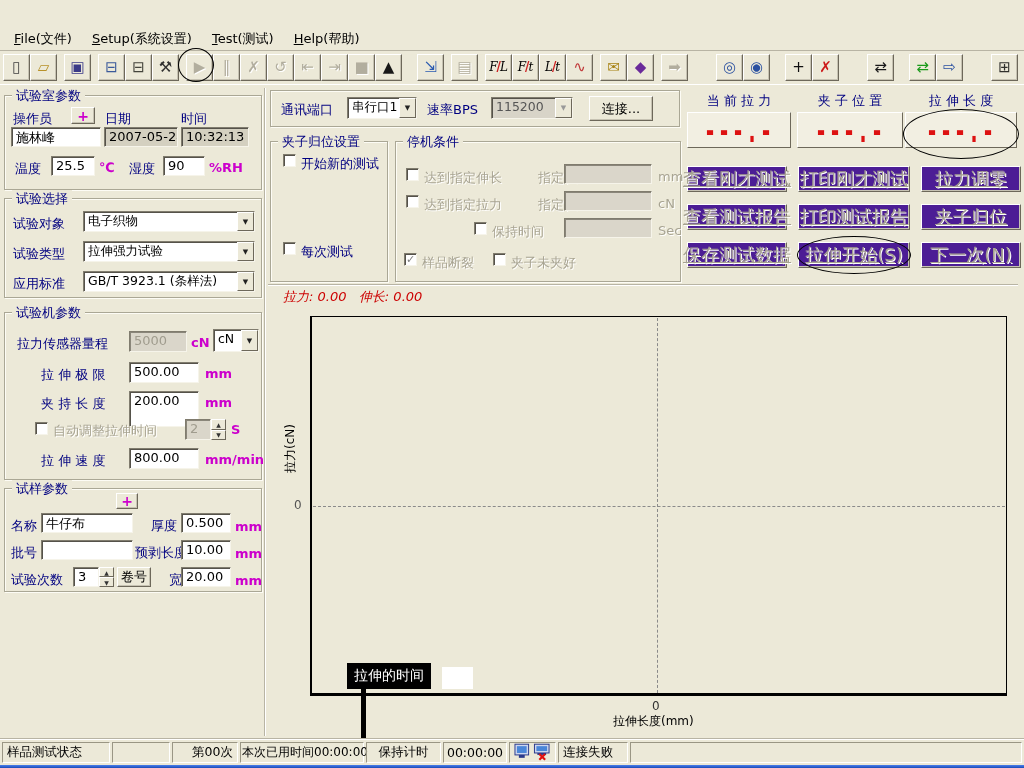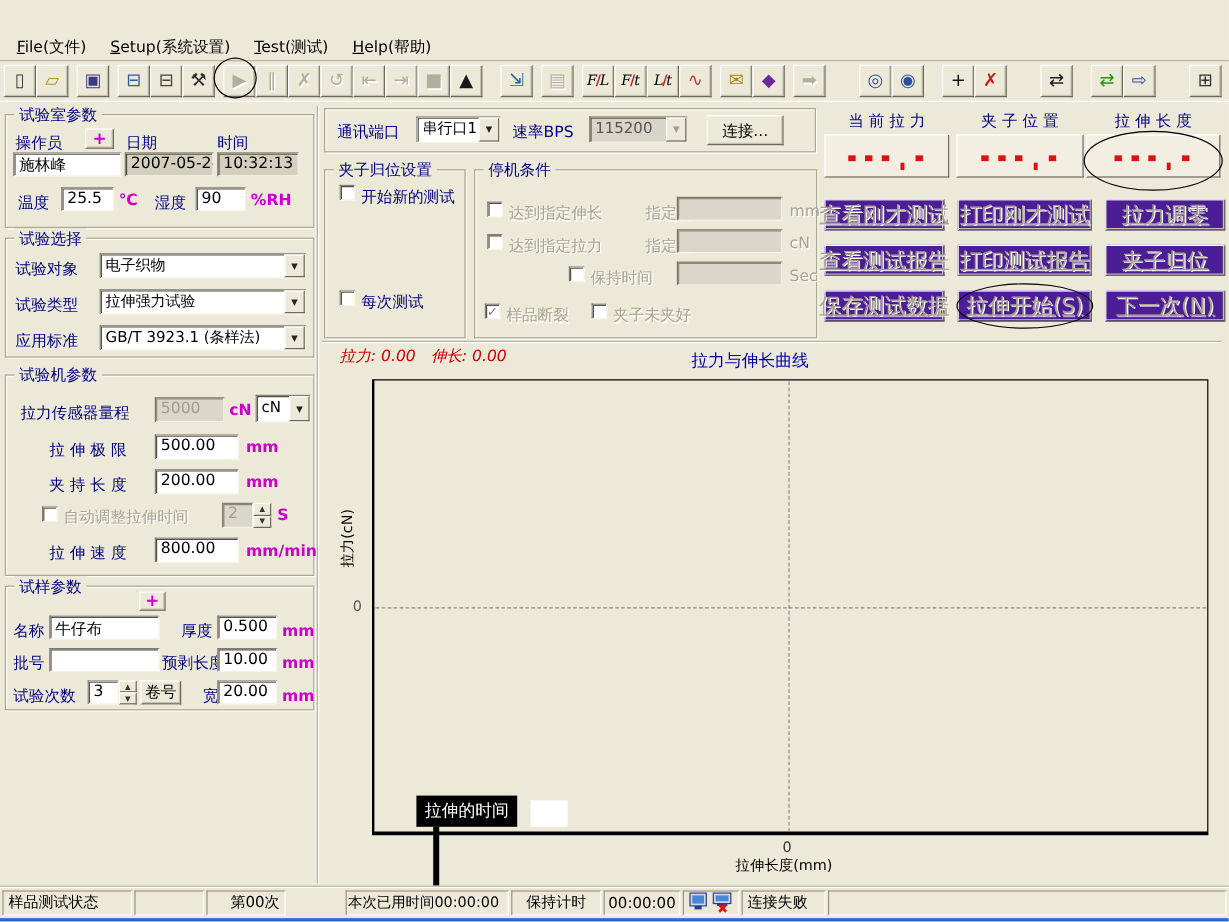--- a/index.html
+++ b/index.html
@@ -105,21 +105,21 @@
     border-left:1px solid #b8b4a4; border-right:1px solid #fff; }
   .h-sep1 { position:absolute; left:268px; top:284px; width:750px; height:2px;
     border-top:1px solid #b8b4a4; border-bottom:1px solid #fff; }
 
   
   .statusbar { position:absolute; left:0; top:738px; width:1024px; height:27px; background:#ECE9D8;
     border-top:1px solid #b8b4a4; box-shadow:inset 0 1px 0 #fff; display:flex; align-items:center; padding:0 2px; gap:2px; }
   .sb-panel { height:21px; border:1px solid #9a9684; border-bottom-color:#fff; border-right-color:#fff;
     font-size:12.5px; display:flex; align-items:center; white-space:nowrap; overflow:visible; padding:0 4px; }
   .sb0 { width:108px; } .sb1 { width:58px; } .sb2 { width:66px; justify-content:flex-end; }
-  .sb3 { width:136px; padding:0 1px; font-size:12px;margin-left:48px; } .sb4 { width:75px; justify-content:center; }
+  .sb3 { width:124px; padding:0 1px; font-size:12px; } .sb4 { width:75px; justify-content:center; }
   .sb5 { width:64px; justify-content:center; } .sb6 { width:47px; justify-content:center; }
   .sb7 { width:70px; } .sb8 { flex:1; }
   .taskbar-edge { position:absolute; left:0; top:765px; width:1024px; height:3px;
     background:linear-gradient(180deg,#4a80ec,#1a4ab8); }
 
   
   .ann-ellipse { position:absolute; border:2px solid #000; border-radius:50%; background:transparent; }
   .e-play { left:178px; top:48px; width:36px; height:34px; border-width:1px; }
   .e-length { left:903px; top:109px; width:116px; height:50px; border-width:1px; }
   .e-start { left:797px; top:236px; width:114px; height:38px; border-width:1px; }
@@ -285,21 +285,21 @@
     <span class="field dis" style="left:124px;top:18px;width:58px;height:21px">5000</span>
     <span class="lbl mag" style="left:186px;top:22px">cN</span>
     <div class="combo" style="left:208px;top:16px;width:46px;height:23px">
       <span class="val">cN</span>
         <span class="cbtn">▼</span>
     </div>
     <span class="lbl navy" style="left:36px;top:53px">拉 伸 极 限</span>
     <span class="field" style="left:124px;top:49px;width:70px;height:21px">500.00</span>
     <span class="lbl mag" style="left:200px;top:53px">mm</span>
     <span class="lbl navy" style="left:36px;top:82px">夹 持 长 度</span>
-    <span class="field" style="left:124px;top:78px;width:70px;height:21px">200.00</span>
+    <span class="field" style="left:124px;top:78px;width:70px;height:36px">200.00</span>
     <span class="lbl mag" style="left:200px;top:82px">mm</span>
     <span class="cb" style="left:30px;top:109px"></span>
     <span class="lbl gray-lbl" style="left:48px;top:109px">自动调整拉伸时间</span>
     <span class="field dis" style="left:180px;top:106px;width:26px;height:21px">2</span>
     <div class="spin" style="left:206px;top:106px;height:21px">
         <span>▲</span>
         <span>▼</span>
       </div>
     <span class="lbl mag" style="left:226px;top:109px">S</span>
     <span class="lbl navy" style="left:36px;top:139px">拉 伸 速 度</span>
@@ -398,21 +398,20 @@
       <div class="act-btn">夹子归位</div>
       <div class="act-btn">保存测试数据</div>
       <div class="act-btn">拉伸开始(S)</div>
       <div class="act-btn">下一次(N)</div>
     </div>
 
   <div class="v-sep"></div>
   <div class="h-sep1"></div>
 
   <div class="chart-readout">拉力: 0.00   伸长: 0.00</div>
-  <div class="chart-title">拉力与伸长曲线</div>
   <div class="plot"></div>
   <div class="ylabel">拉力(cN)</div>
   <div class="ytick">0</div>
   <div class="dashH"></div>
   <div class="dashV"></div>
   <div class="xtick">0</div>
   <div class="xlabel">拉伸长度(mm)</div>
 
   <div class="ann-tip">拉伸的时间</div>
   <div class="ann-tip-white"></div>

